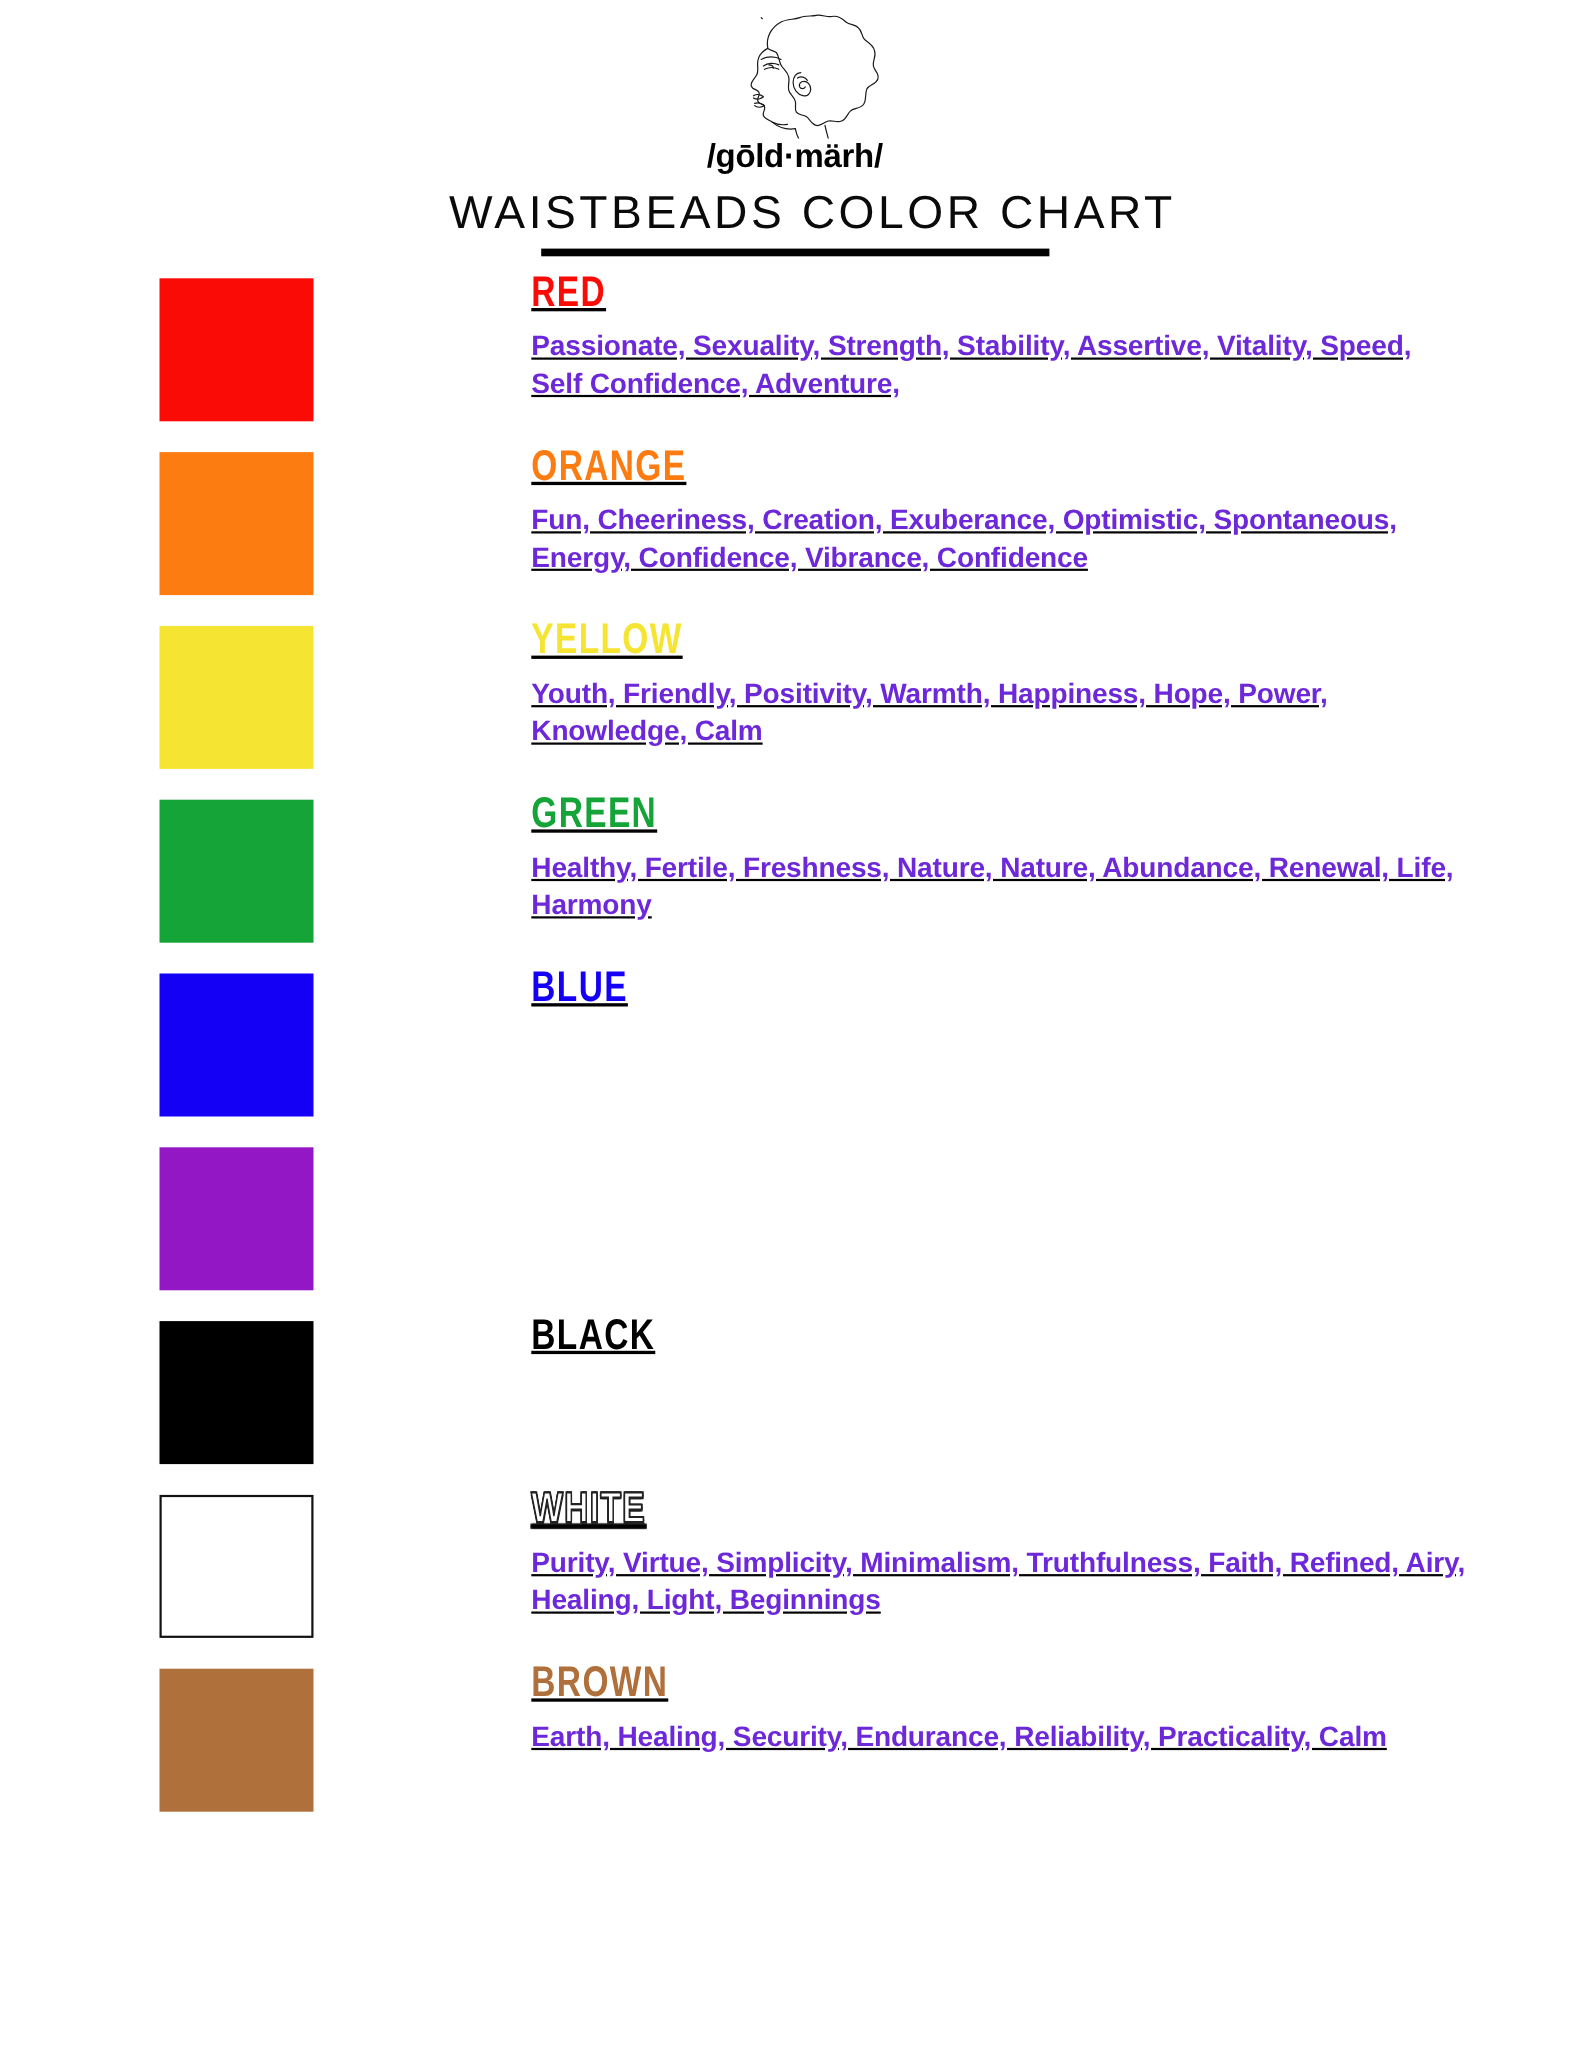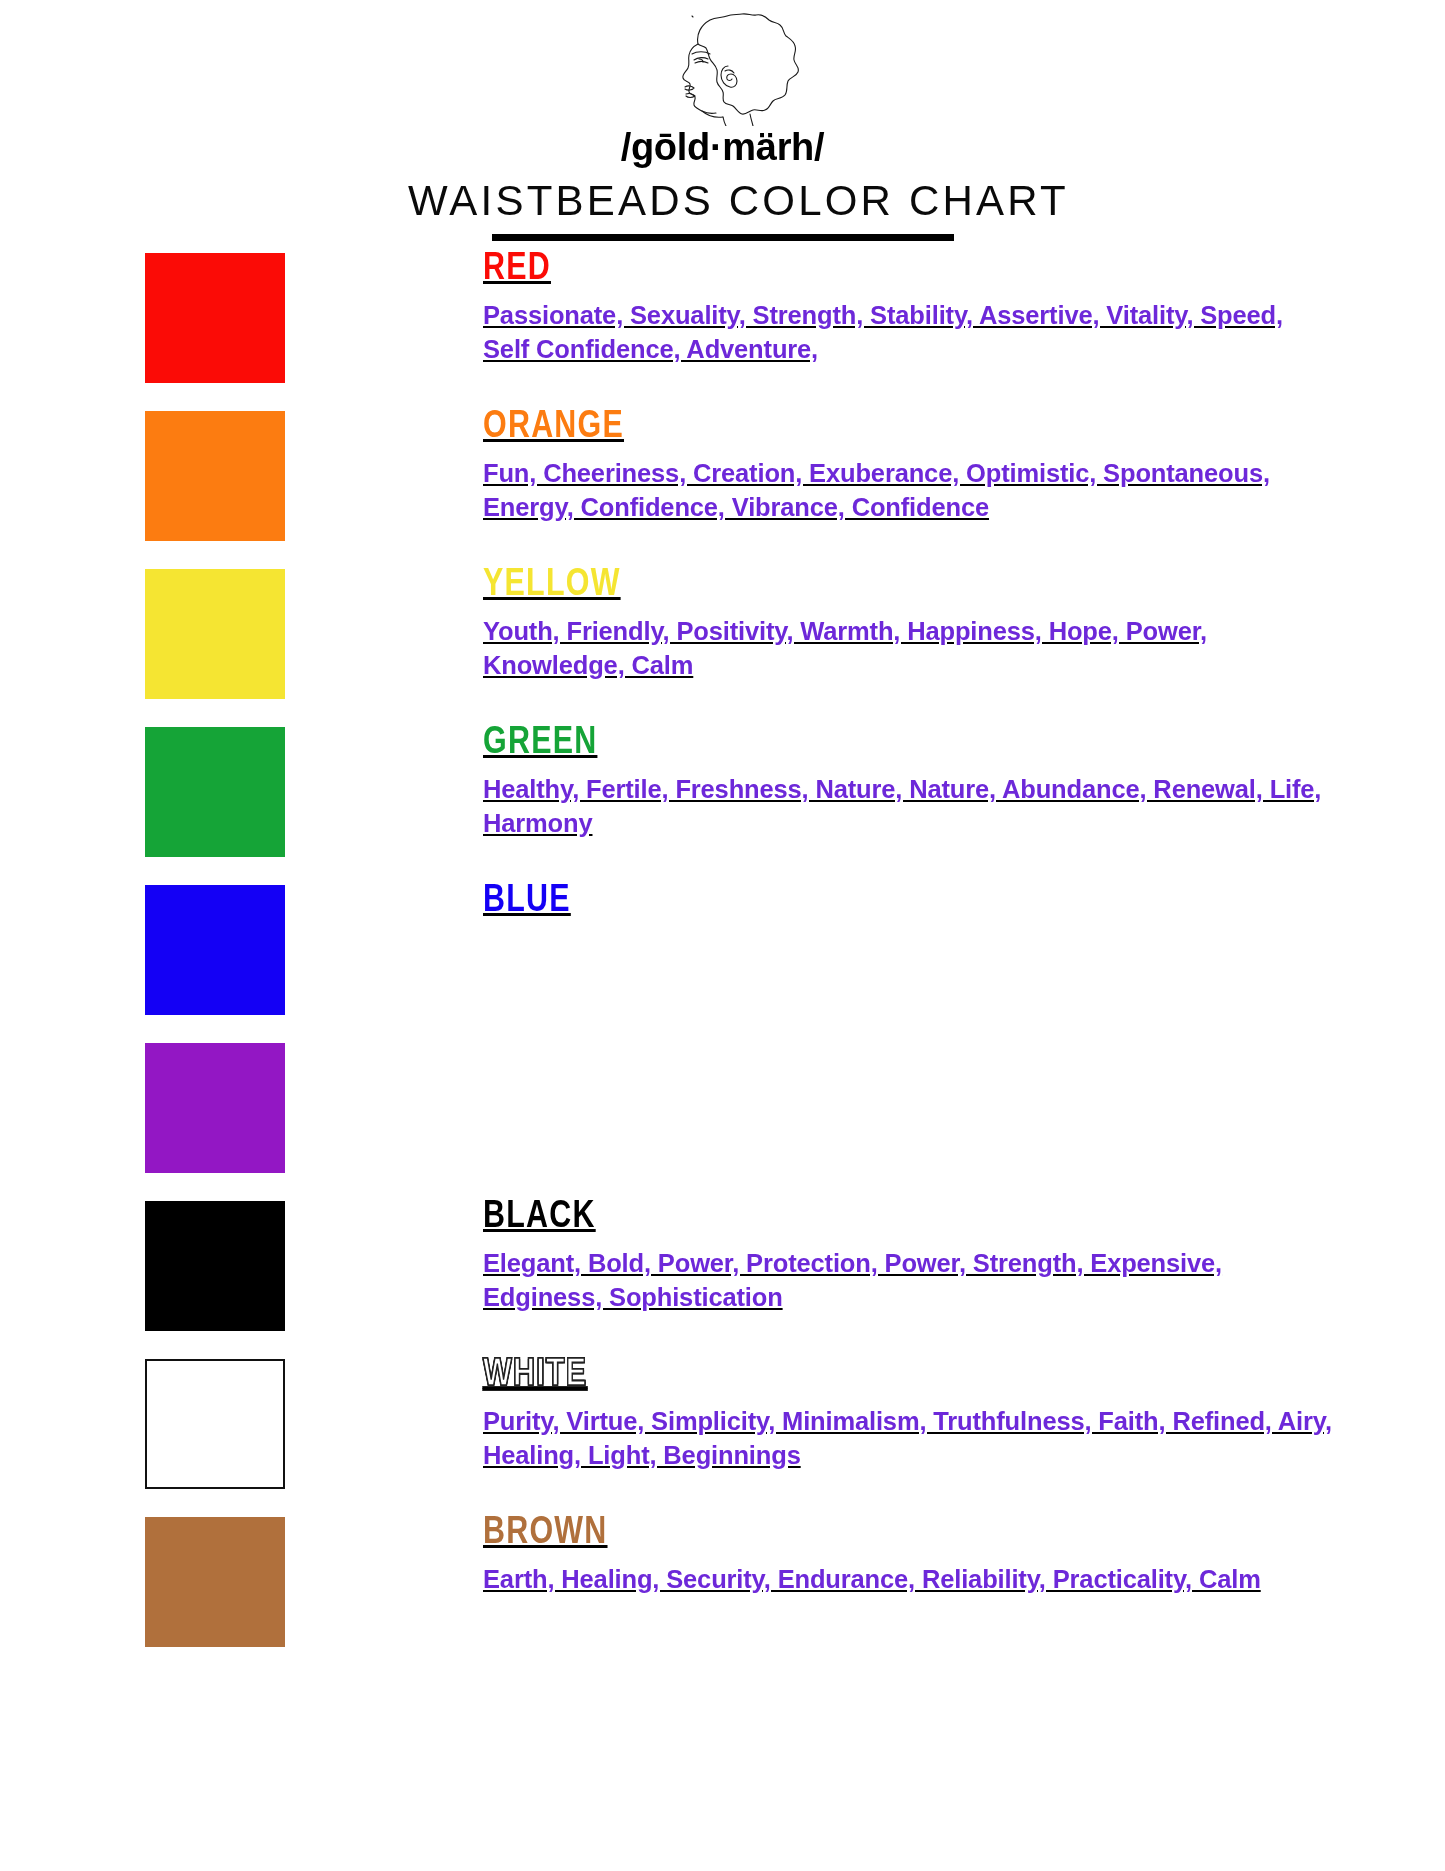--- a/index.html
+++ b/index.html
@@ -33,21 +33,21 @@
     display: block;
     margin: 8px auto 0 auto;
     width: 190px;
     height: 118px;
   }
   .logo-word {
     display: block;
     margin: 2px auto 0 auto;
     font-family: "Liberation Sans", sans-serif;
     font-weight: 700;
-    font-size: 38px;
+    font-size: 30px;
     letter-spacing: -0.3px;
     color: #000000;
     line-height: 1;
   }
   .title-wrap {
     position: relative;
     margin-top: 14px;
     height: 66px;
     padding-left: 32px;
   }
@@ -240,21 +240,20 @@
         <div class="swatch-cell">
           <div class="swatch" style="background: rgb(147, 23, 196);"></div>
         </div>
       </div>
       <div class="row">
         <div class="swatch-cell">
           <div class="swatch" style="background: rgb(0, 0, 0);"></div>
         </div>
         <div class="text-cell">
           <div class="color-name" style="color: rgb(0, 0, 0);">BLACK</div>
-          <div class="color-desc">Elegant, Bold, Power, Protection, Power, Strength, Expensive, Edginess, Sophistication</div>
         </div>
       </div>
       <div class="row">
         <div class="swatch-cell">
           <div class="swatch outlined" style="background: rgb(255, 255, 255);"></div>
         </div>
         <div class="text-cell">
           <div class="color-name hollow">WHITE</div>
           <div class="color-desc">Purity, Virtue, Simplicity, Minimalism, Truthfulness, Faith,  Refined, Airy, Healing, Light, Beginnings</div>
         </div>

